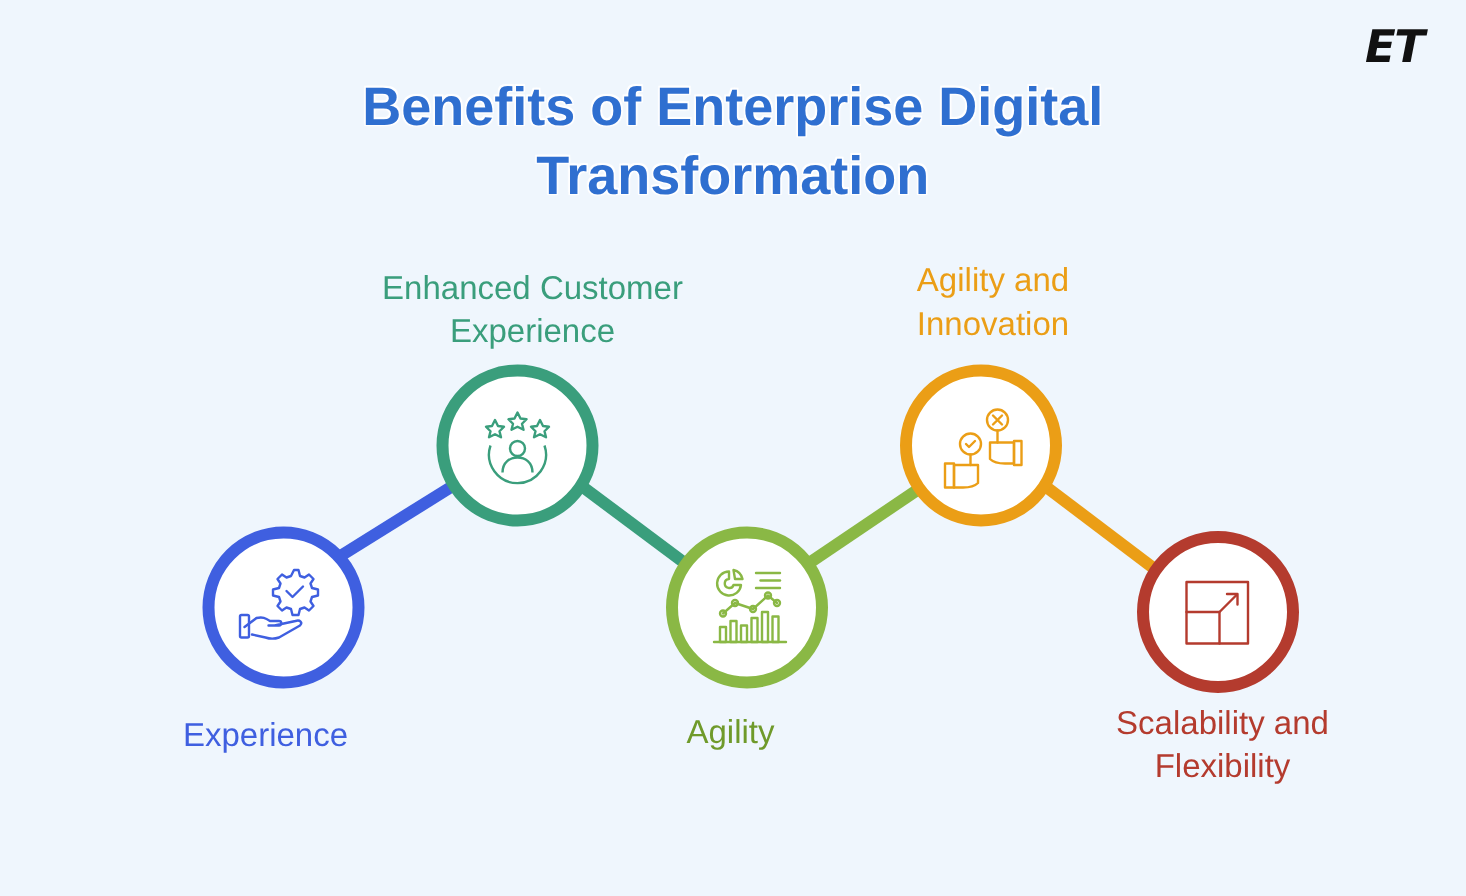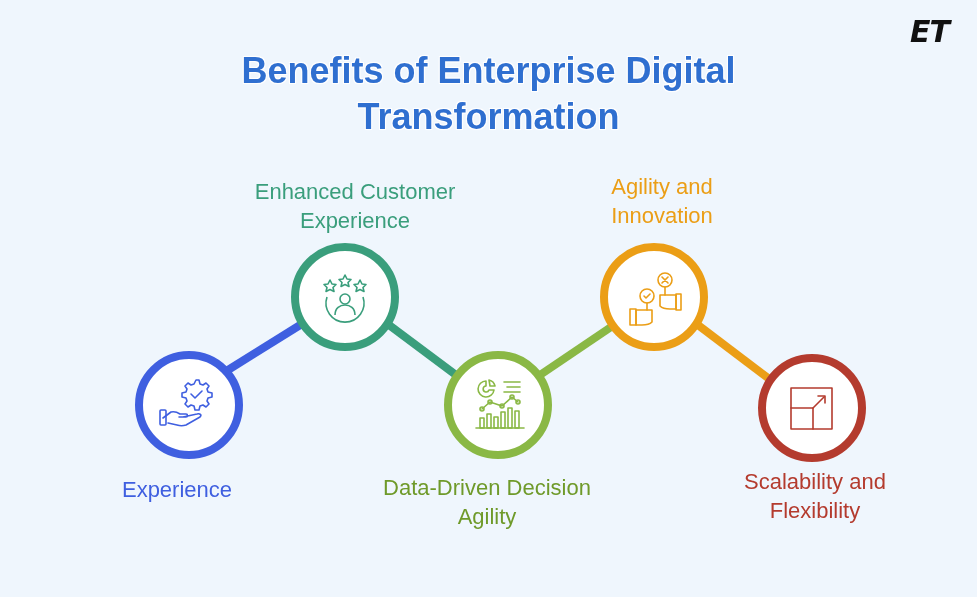--- a/index.html
+++ b/index.html
@@ -123,21 +123,20 @@
 <div class="label" style="left:47px; top:475px; width:260px; color:#3f5fe0;">
   <span>Experience</span>
 </div>
 
 <div class="label" style="left:225px; top:177px; width:260px; color:#3a9e7c;">
   <span>Enhanced Customer</span>
   <span>Experience</span>
 </div>
 
 <div class="label" style="left:357px; top:473px; width:260px; color:#6f9a2a;">
-  <span>Data-Driven Decision</span>
   <span>Agility</span>
 </div>
 
 <div class="label" style="left:582px; top:172px; width:160px; color:#eb9e16;">
   <span>Agility and</span>
   <span>Innovation</span>
 </div>
 
 <div class="label" style="left:715px; top:467px; width:200px; color:#b43b2e;">
   <span>Scalability and</span>

